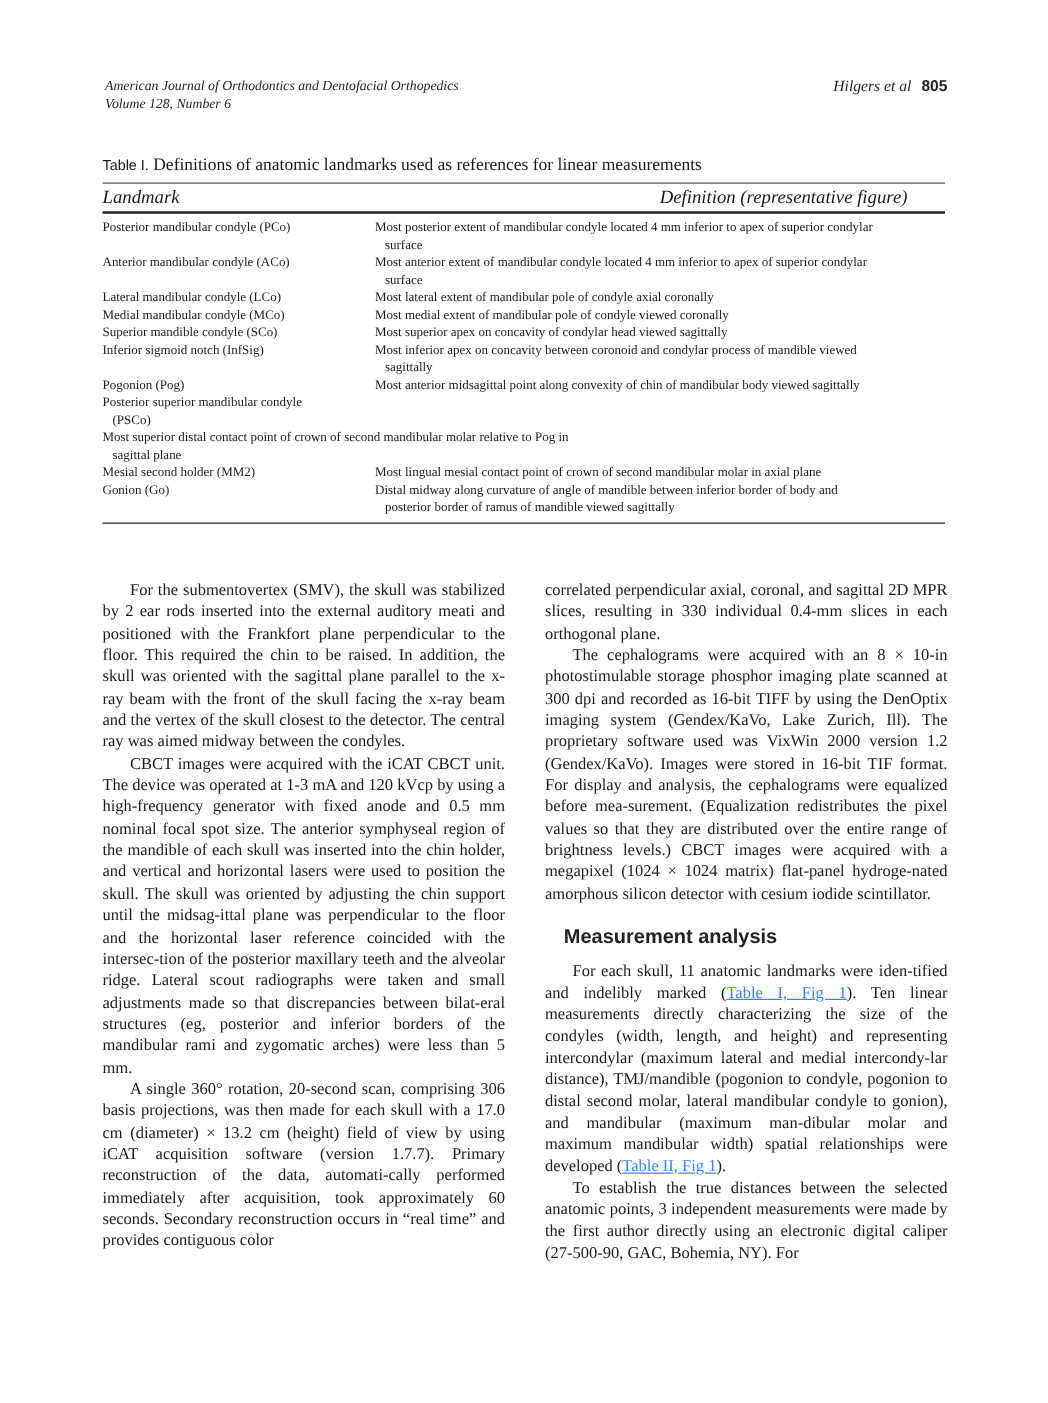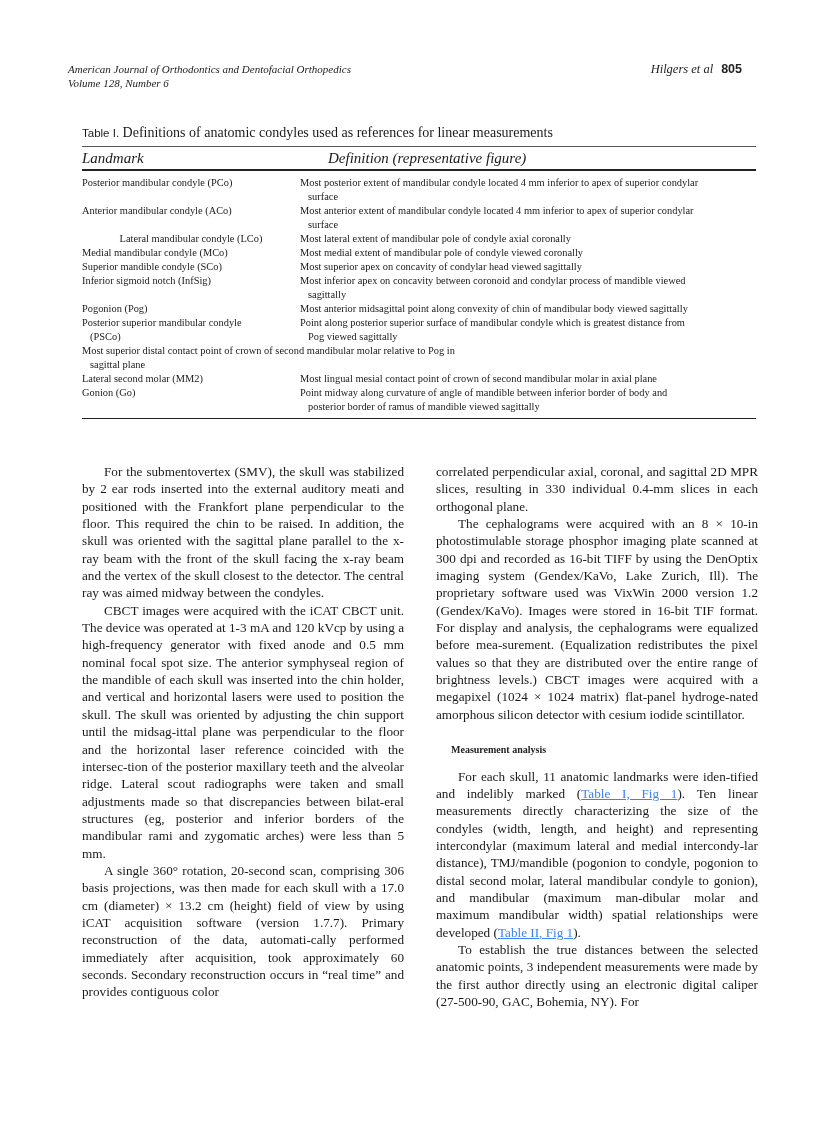--- a/index.html
+++ b/index.html
@@ -1,21 +1,21 @@
 <!DOCTYPE html>
 <html><head>
 <meta charset="utf-8">
 <style>
   html, body { margin: 0; padding: 0; background: #ffffff; }
   body {
     width: 838px; height: 1122px; position: relative; overflow: hidden;
     font-family: "Liberation Serif", serif; color: #1a1a1a;
   }
   .running-head {
-    position: absolute; left: 68px; top: 62px; width: 674px;
+    position: absolute; left: 84px; top: 62px; width: 674px;
     font-style: italic; font-size: 11px; line-height: 14px; color: #222;
   }
   .running-head .right {
     position: absolute; right: 0; top: 0;
     font-size: 12.5px;
   }
   .running-head .pageno {
     font-family: "Liberation Sans", sans-serif; font-style: normal; font-weight: bold;
     font-size: 12.5px; margin-left: 8px;
   }
@@ -28,58 +28,58 @@
   .table-title .lbl {
     font-family: "Liberation Sans", sans-serif; font-size: 11.5px;
   }
   .rule-top { border-top: 1.5px solid #555; }
   .rule-head { border-top: 2px solid #222; }
   .rule-bottom { border-top: 1.5px solid #222; margin-top: 4px; }
   .thead {
     display: flex; font-style: italic; font-size: 15px; height: 22px; line-height: 22px; gap: 28px;
   }
   .thead .c1 { width: 218px; }
-  .thead .c2 { flex: 1; text-align: left; padding-right: 30px; }
+  .thead .c2 { flex: 1; text-align: right; padding-right: 30px; }
   .tbody { padding-top: 5px; }
   .trow { display: flex; font-size: 10.4px; line-height: 14px; }
   .trow .c1 { width: 218px; flex-shrink: 0; }
   .trow .c1 .cont { padding-left: 8px; display: block; }
   .trow .c2 { flex: 1; }
   .trow .c2 .cont { padding-left: 8px; display: block; }
 
   .col {
     position: absolute; top: 463px; width: 322px;
     font-size: 13.2px; line-height: 17.35px; text-align: justify; color: #1a1a1a;
   }
   .col.left { left: 82px; }
   .col.right { left: 436px; }
   .col p { margin: 0; text-indent: 22px; }
   .col p.noindent { text-indent: 0; }
   .col .section-head {
-    font-family: Liberation Serif, serif; font-weight: bold; font-size: 10px;
+    font-family: Liberation Sans, sans-serif; font-weight: bold; font-size: 16px;
     margin: 18px 0 9px 0; text-indent: 0; color: #222; padding-left: 15px;
   }
   .link { color: #3b82f6; text-decoration: underline; }
   .hl { text-align-last: left; }
 </style>
 </head>
 <body>
 
 <div class="running-head">
   <div>American Journal of Orthodontics and Dentofacial Orthopedics</div>
   <div>Volume 128, Number 6</div>
   <div class="right">
     <span>Hilgers et al</span><span class="pageno">805</span>
   </div>
 </div>
 
 <div class="table-block">
   <div class="table-title">
     <span class="lbl">Table I.</span>
-    <span>Definitions of anatomic condyles used as references for linear measurements</span>
+    <span>Definitions of anatomic landmarks used as references for linear measurements</span>
   </div>
   <div class="rule-top"></div>
   <div class="thead">
     <div class="c1">Landmark</div>
     <div class="c2">Definition (representative figure)</div>
   </div>
   <div class="rule-head"></div>
   <div class="tbody" id="tbody">
       <div class="trow">
         <div class="c1">
@@ -94,21 +94,21 @@
         <div class="c1">
           <span class="" style="display: block;">Anterior mandibular condyle (ACo)</span>
         </div>
         <div class="c2">
           <span class="" style="display: block;">Most anterior extent of mandibular condyle located 4 mm inferior to apex of superior condylar</span>
           <span class="cont" style="display: block;">surface</span>
         </div>
       </div>
       <div class="trow">
         <div class="c1">
-          <span class="" style="display: block; text-align: center;">Lateral mandibular condyle (LCo)</span>
+          <span class="" style="display: block;">Lateral mandibular condyle (LCo)</span>
         </div>
         <div class="c2">
           <span class="" style="display: block;">Most lateral extent of mandibular pole of condyle axial coronally</span>
         </div>
       </div>
       <div class="trow">
         <div class="c1">
           <span class="" style="display: block;">Medial mandibular condyle (MCo)</span>
         </div>
         <div class="c2">
@@ -138,45 +138,41 @@
         </div>
         <div class="c2">
           <span class="" style="display: block;">Most anterior midsagittal point along convexity of chin of mandibular body viewed sagittally</span>
         </div>
       </div>
       <div class="trow">
         <div class="c1">
           <span class="" style="display: block;">Posterior superior mandibular condyle</span>
           <span class="cont" style="display: block;">(PSCo)</span>
         </div>
-        <div class="c2">
-          <span class="" style="display: block;">Point along posterior superior surface of mandibular condyle which is greatest distance from</span>
-          <span class="cont" style="display: block;">Pog viewed sagittally</span>
-        </div>
       </div>
       <div class="trow">
         <div class="c2">
           <span class="" style="display: block;">Most superior distal contact point of crown of second mandibular molar relative to Pog in</span>
           <span class="cont" style="display: block;">sagittal plane</span>
         </div>
       </div>
       <div class="trow">
         <div class="c1">
-          <span class="" style="display: block;">Lateral second molar (MM2)</span>
+          <span class="" style="display: block;">Mesial second holder (MM2)</span>
         </div>
         <div class="c2">
           <span class="" style="display: block;">Most lingual mesial contact point of crown of second mandibular molar in axial plane</span>
         </div>
       </div>
       <div class="trow">
         <div class="c1">
           <span class="" style="display: block;">Gonion (Go)</span>
         </div>
         <div class="c2">
-          <span class="" style="display: block;">Point midway along curvature of angle of mandible between inferior border of body and</span>
+          <span class="" style="display: block;">Distal midway along curvature of angle of mandible between inferior border of body and</span>
           <span class="cont" style="display: block;">posterior border of ramus of mandible viewed sagittally</span>
         </div>
       </div>
     </div>
   <div class="rule-bottom"></div>
 </div>
 
 <div class="col left">
   <p>For the submentovertex (SMV), the skull was stabilized by 2 ear rods inserted into the external auditory meati and positioned with the Frankfort plane perpendicular to the floor. This required the chin to be raised. In addition, the skull was oriented with the sagittal plane parallel to the x-ray beam with the front of the skull facing the x-ray beam and the vertex of the skull closest to the detector. The central ray was aimed midway between the condyles.</p>
   <p>CBCT images were acquired with the iCAT CBCT unit. The device was operated at 1-3 mA and 120 kVcp by using a high-frequency generator with fixed anode and 0.5 mm nominal focal spot size. The anterior symphyseal region of the mandible of each skull was inserted into the chin holder, and vertical and horizontal lasers were used to position the skull. The skull was oriented by adjusting the chin support until the midsag-ittal plane was perpendicular to the floor and the horizontal laser reference coincided with the intersec-tion of the posterior maxillary teeth and the alveolar ridge. Lateral scout radiographs were taken and small adjustments made so that discrepancies between bilat-eral structures (eg, posterior and inferior borders of the mandibular rami and zygomatic arches) were less than 5 mm.</p>

